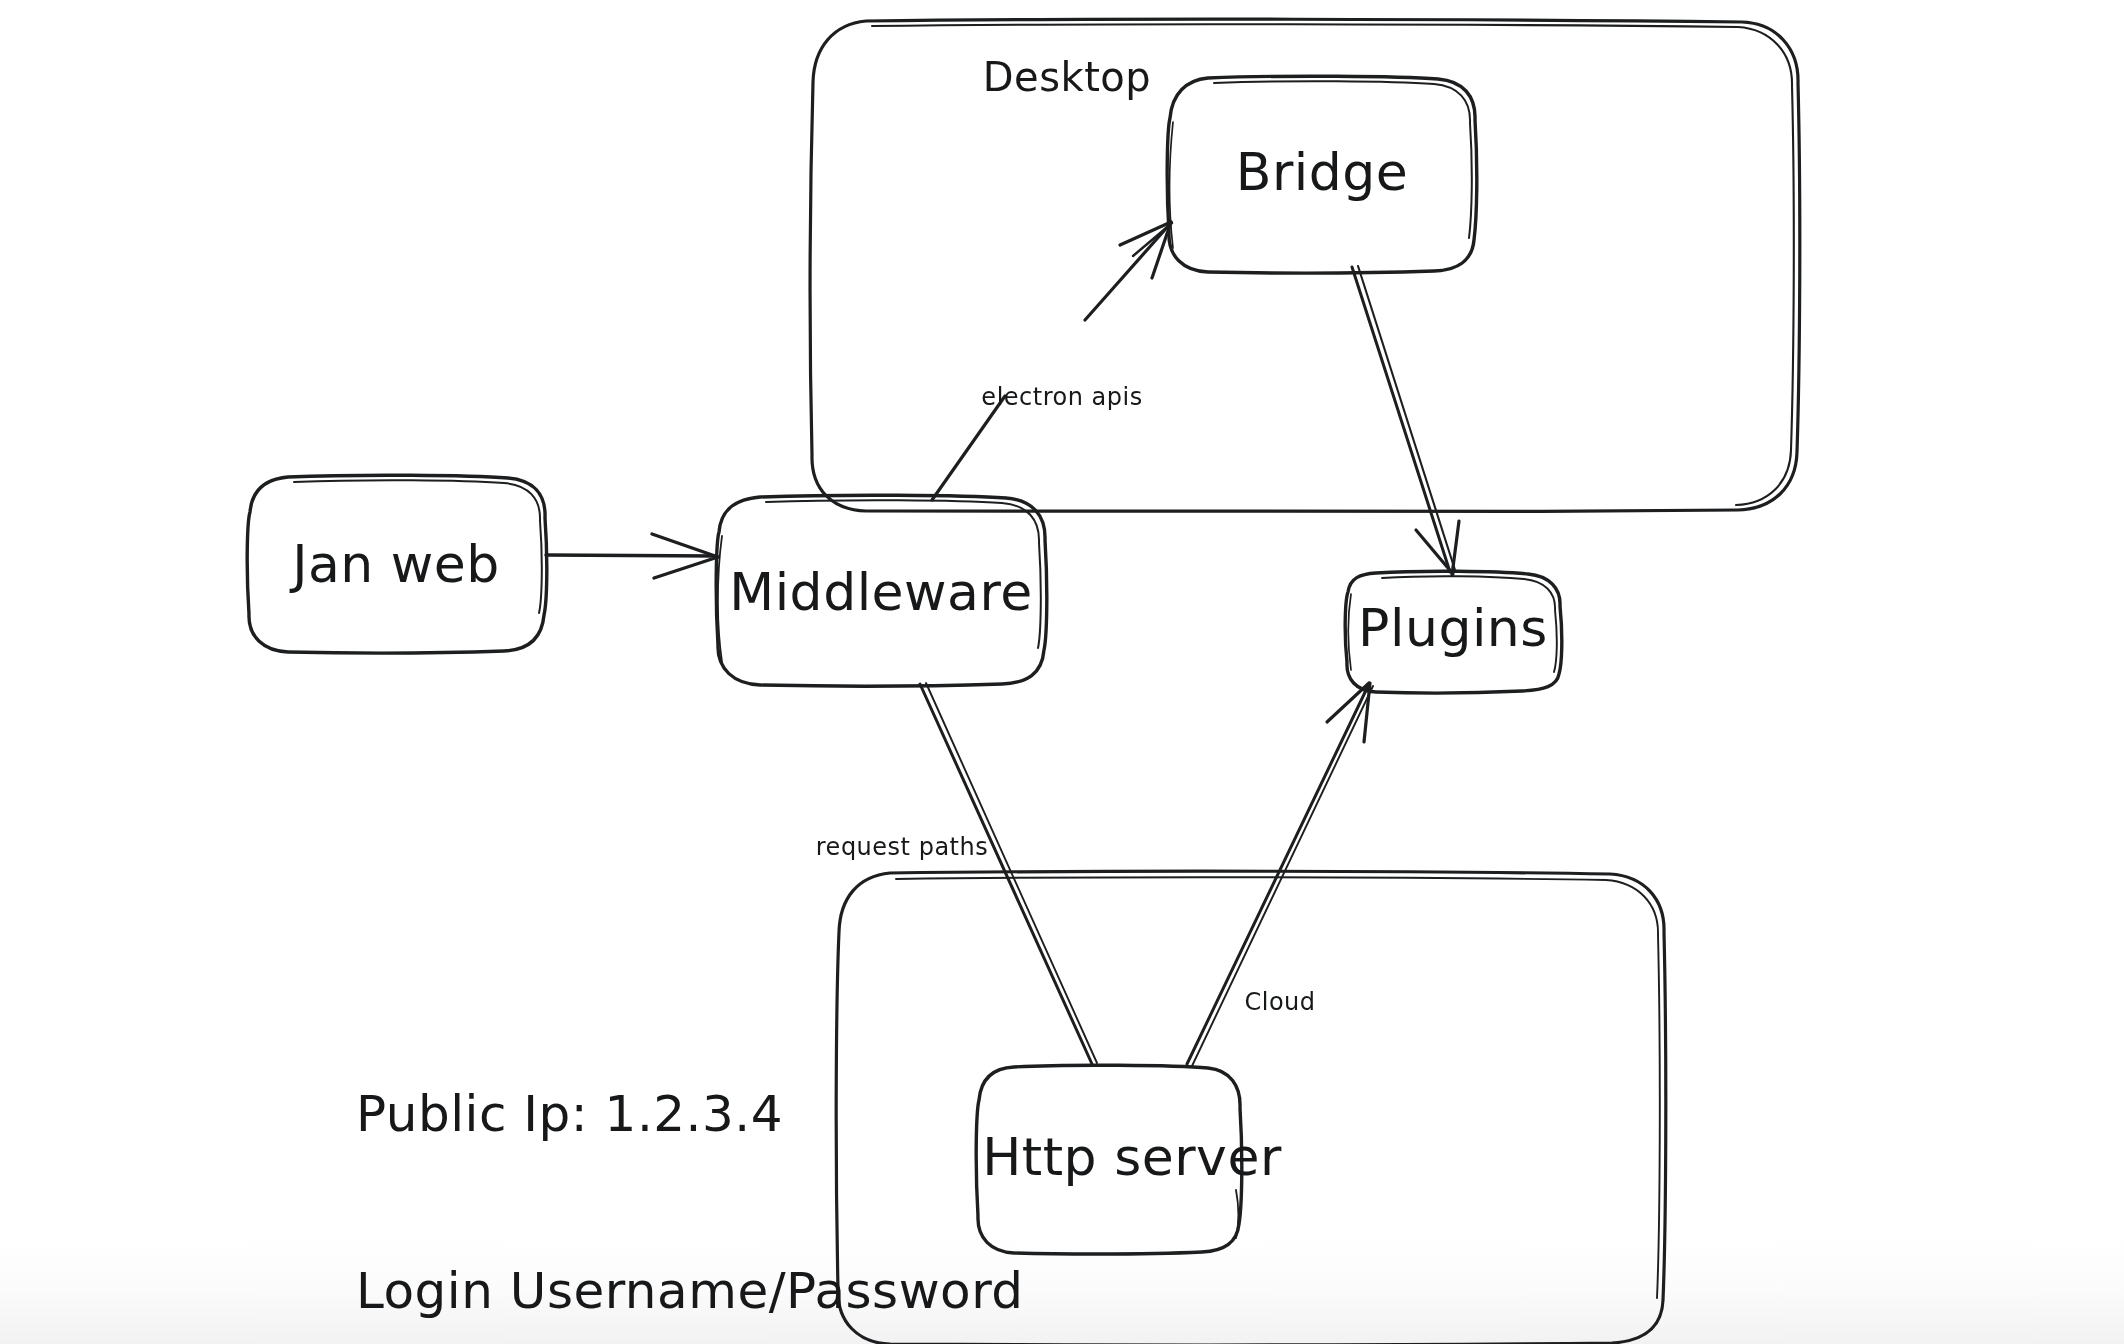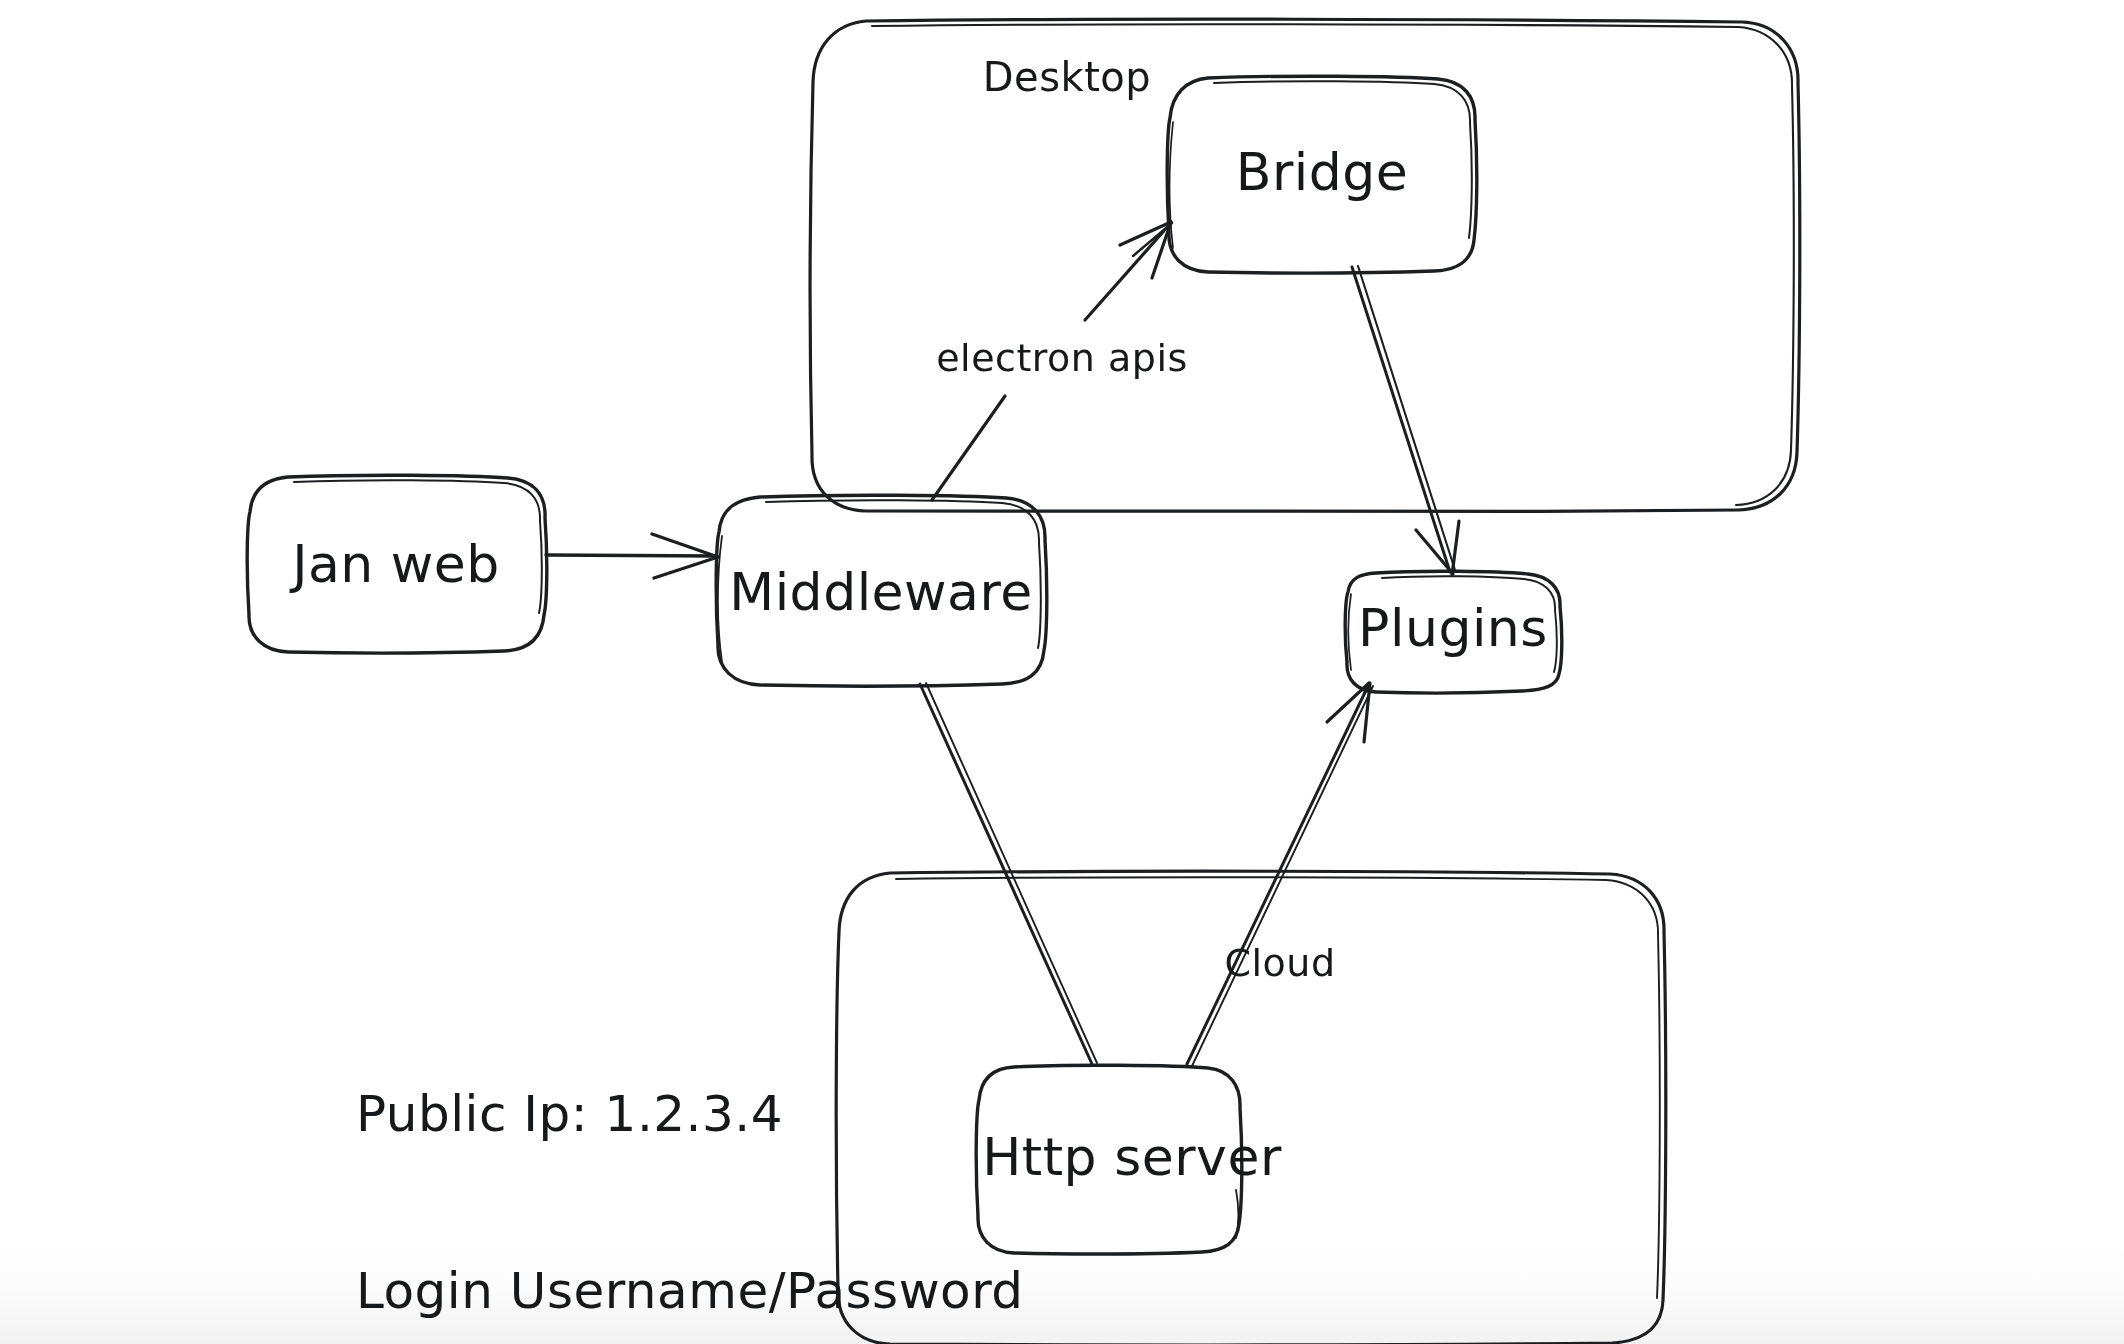--- a/index.html
+++ b/index.html
@@ -26,21 +26,21 @@
     color: #17181a;
     font-family: "DejaVu Sans", sans-serif;
     font-weight: 400;
     white-space: nowrap;
     letter-spacing: 0.5px;
     transform: translate(-50%, -50%);
     user-select: none;
   }
   .node-label { font-size: 52px; }
   .group-label { font-size: 40px; }
-  .edge-label { font-size: 38px; }
+  .edge-label { font-size: 24px; margin-top: 39px; }
   .note {
     position: absolute;
     color: #17181a;
     font-size: 50px;
     line-height: 1.18;
     letter-spacing: 0.5px;
     white-space: pre;
     user-select: none;
   }
 </style>
@@ -221,20 +221,21 @@
   <div class="lbl node-label" style="left:881px; top:592px;">Middleware</div>
 
   <div class="lbl node-label" style="left:1322px; top:172px;">Bridge</div>
 
   <div class="lbl node-label" style="left:1453px; top:628px;">Plugins</div>
 
   <div class="lbl node-label" style="left:1132px; top:1157px;">Http server</div>
 
   <div class="lbl edge-label" style="left:1062px; top:358px;">electron apis</div>
 
+  <div class="lbl edge-label" style="left:902px; top:808px;">request paths</div>
 
   <div class="lbl edge-label" style="left:1280px; top:963px;text-align:center;">Cloud</div>
 
   <div class="note" style="left:356px; top:967px;">
     <div>Public Ip: 1.2.3.4</div>
     <div>Login Username/Password</div>
   </div>
 
 </div>
 

